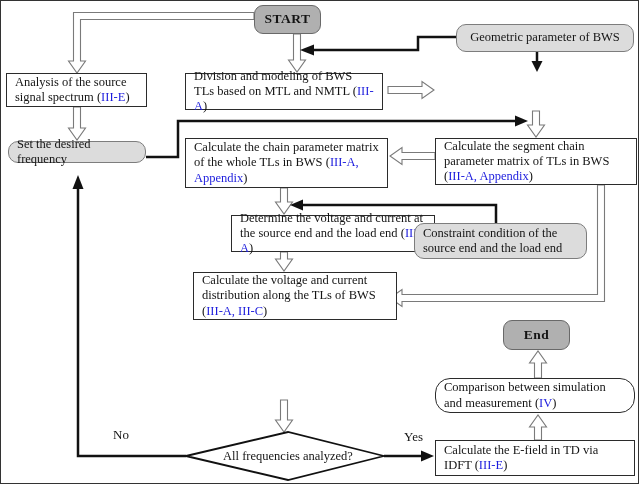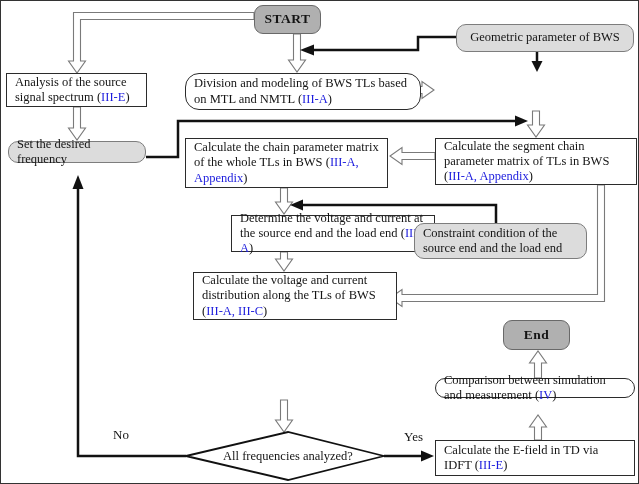--- a/index.html
+++ b/index.html
@@ -27,31 +27,31 @@
   .terminal{
     background:var(--terminal_gray);border:1.4px solid #696969;border-radius:9px;
     font-weight:bold;font-size:13.5px;letter-spacing:.5px;
   }
   .seg-ref{color:var(--ref_blue);}
   .seg-bi{font-weight:bold;font-style:italic;}
   .freelabel{position:absolute;font-size:13px;}
   #n-start{left:253px;top:4px;width:67px;height:29px;}
   #n-geo{left:455px;top:23px;width:178px;height:28px;}
   #n-analysis{left:5px;top:72px;width:141px;height:34px;}
-  #n-division{left:184px;top:72px;width:236px;height:37px;border-radius:14px;}
+  #n-division{left:184px;top:72px;width:198px;height:37px;}
   #n-extract{left:434px;top:71px;width:200px;height:39px;}
   #n-setfreq{left:7px;top:140px;width:138px;height:22px;}
   #n-whole{left:184px;top:137px;width:203px;height:50px;}
   #n-segment{left:434px;top:137px;width:202px;height:47px;}
   #n-determine{left:184px;top:214px;width:204px;height:37px;margin-left:46px;}
   #n-constraint{left:413px;top:222px;width:173px;height:36px;}
   #n-distribution{left:184px;top:271px;width:204px;height:48px;margin-left:8px;}
   #n-efield{left:184px;top:349px;width:204px;height:50px;}
   #n-end{left:502px;top:319px;width:67px;height:30px;}
-  #n-comparison{left:434px;top:377px;width:200px;height:20px;border-radius:15px;}
+  #n-comparison{left:434px;top:377px;width:200px;height:35px;border-radius:15px;}
   #n-idft{left:434px;top:439px;width:200px;height:36px;}
   #n-diamond-text{left:207px;top:441px;width:160px;height:30px;background:transparent;border:none;}
   #lbl-no{left:112px;top:426px;width:36px;}
   #lbl-yes{left:384px;top:428px;width:38px;text-align:right;}
 </style>
 </head>
 <body>
 
 <div id="canvas">
 

